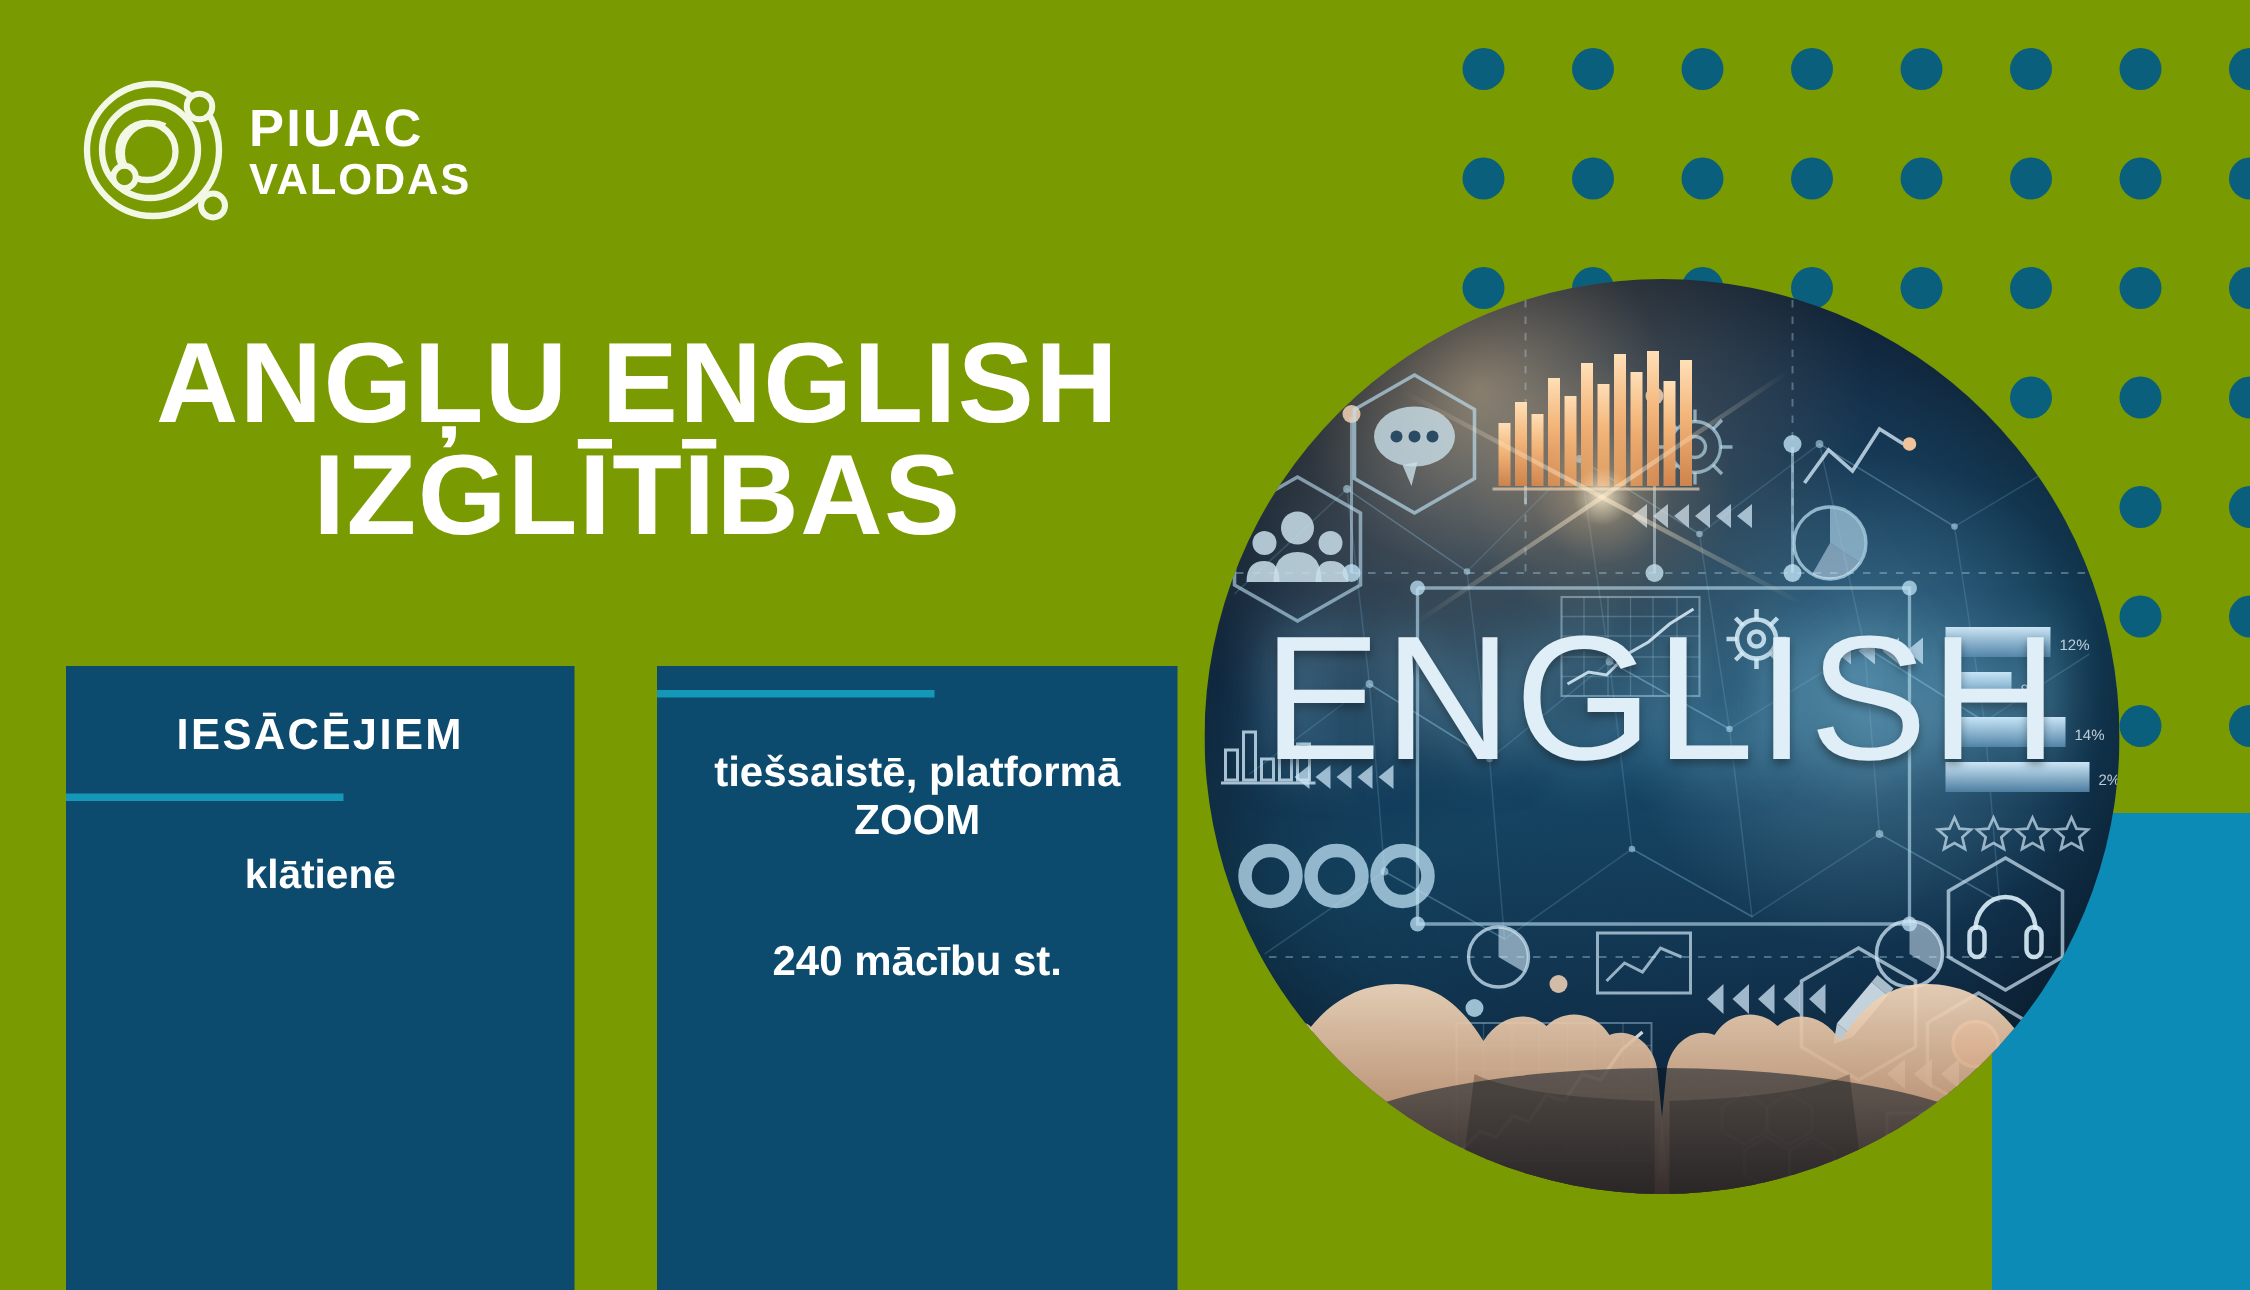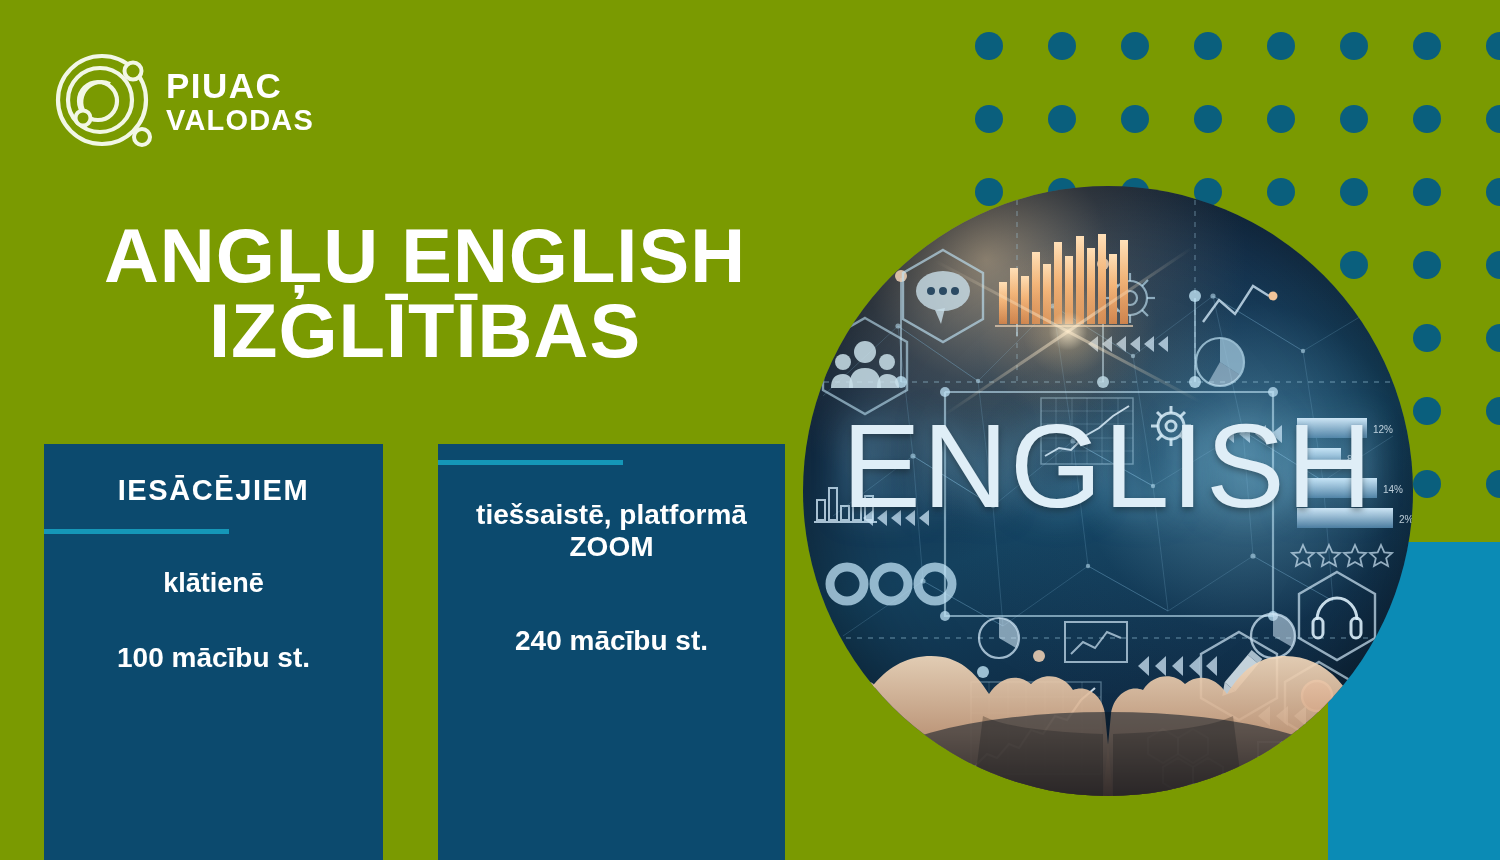--- a/index.html
+++ b/index.html
@@ -680,21 +680,20 @@
   <div class="headline">
     <span class="headline-line">ANGĻU ENGLISH</span>
     <span class="headline-line">IZGLĪTĪBAS</span>
   </div>
 
   <div class="card card-left">
     <div class="card-head">IESĀCĒJIEM</div>
     <div class="card-divider"></div>
     <div class="card-body">
       <div class="card-mode">klātienē</div>
-      <div class="card-hours">100 mācību st.</div>
     </div>
   </div>
 
   <div class="card card-right">
     <div class="card-divider"></div>
     <div class="card-body">
       <div class="card-mode">
         <div>tiešsaistē, platformā</div>
         <div>ZOOM</div>
       </div>

